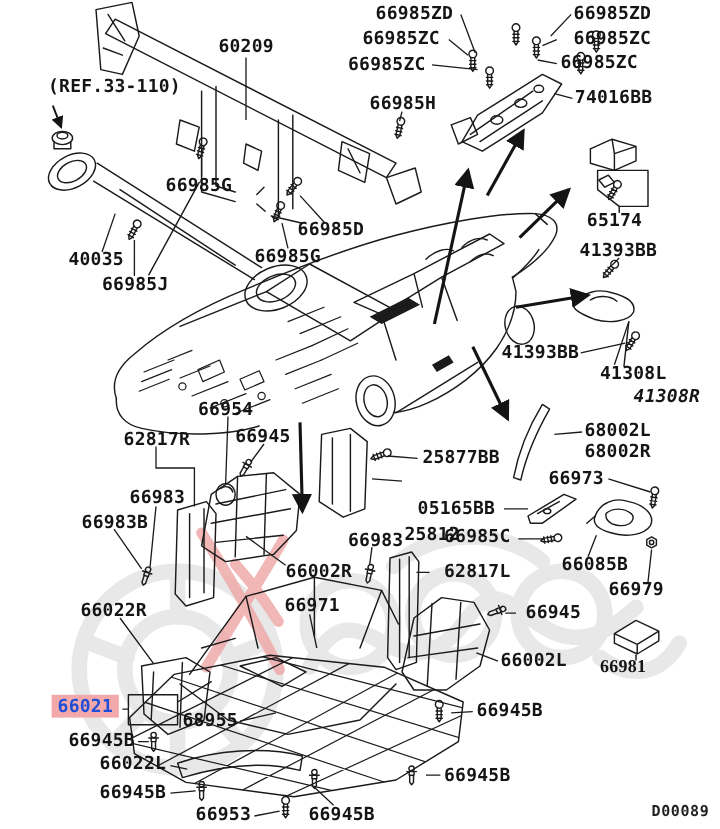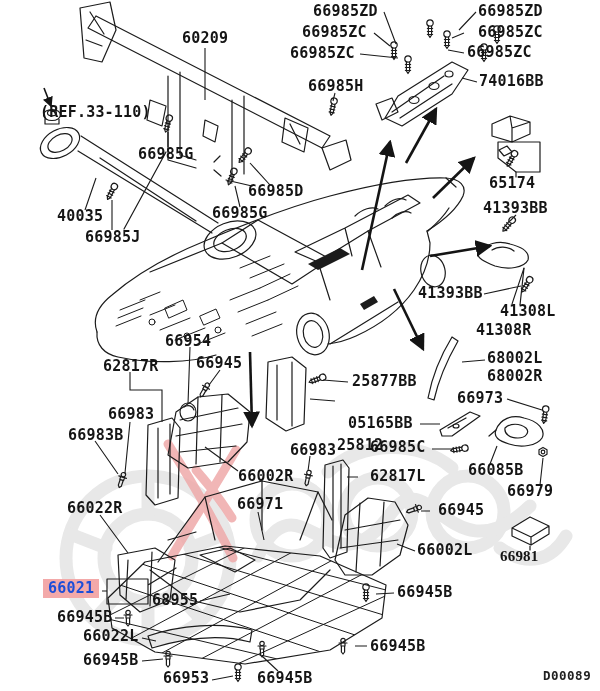--- a/index.html
+++ b/index.html
@@ -270,39 +270,39 @@
       M142,661 L163,659
       M212,680 L233,676
       M262,656 L278,671
       M355,646 L367,646
       M376,594 L394,593
     "></path>
   </svg>
 
   <div>
       <div class="part-label clickable" style="left: 182px; top: 33px;">60209</div>
-      <div class="part-label" style="left: 40px; top: 67px; margin-top: 40px;">(REF.33-110)</div>
+      <div class="part-label" style="left: 40px; top: 67px;">(REF.33-110)</div>
       <div class="part-label clickable" style="left: 313px; top: 6px;">66985ZD</div>
       <div class="part-label clickable" style="left: 302px; top: 27px;">66985ZC</div>
       <div class="part-label clickable" style="left: 290px; top: 48px;">66985ZC</div>
       <div class="part-label clickable" style="left: 478px; top: 6px;">66985ZD</div>
       <div class="part-label clickable" style="left: 478px; top: 27px;">66985ZC</div>
       <div class="part-label clickable" style="left: 467px; top: 47px;">66985ZC</div>
       <div class="part-label clickable" style="left: 308px; top: 81px;">66985H</div>
       <div class="part-label clickable" style="left: 479px; top: 76px;">74016BB</div>
       <div class="part-label clickable" style="left: 138px; top: 149px;">66985G</div>
       <div class="part-label clickable" style="left: 489px; top: 178px;">65174</div>
       <div class="part-label clickable" style="left: 483px; top: 203px;">41393BB</div>
       <div class="part-label clickable" style="left: 248px; top: 186px;">66985D</div>
       <div class="part-label clickable" style="left: 212px; top: 208px;">66985G</div>
       <div class="part-label clickable" style="left: 57px; top: 211px;">40035</div>
       <div class="part-label clickable" style="left: 85px; top: 232px;">66985J</div>
       <div class="part-label clickable" style="left: 418px; top: 288px;">41393BB</div>
       <div class="part-label clickable" style="left: 500px; top: 306px;">41308L</div>
-      <div class="part-label clickable" style="left: 476px; top: 325px;">41308R</div>
+      <div class="part-label clickable" style="left: 528px; top: 325px; font-style: italic;">41308R</div>
       <div class="part-label clickable" style="left: 487px; top: 353px;">68002L</div>
       <div class="part-label clickable" style="left: 487px; top: 371px;">68002R</div>
       <div class="part-label clickable" style="left: 165px; top: 336px;">66954</div>
       <div class="part-label clickable" style="left: 196px; top: 358px;">66945</div>
       <div class="part-label clickable" style="left: 103px; top: 361px;">62817R</div>
       <div class="part-label clickable" style="left: 352px; top: 376px; text-align: right;">25877BB</div>
       <div class="part-label clickable" style="left: 337px; top: 396px; margin-top: 44px;">25812</div>
       <div class="part-label clickable" style="left: 457px; top: 393px;">66973</div>
       <div class="part-label clickable" style="left: 348px; top: 418px;">05165BB</div>
       <div class="part-label clickable" style="left: 108px; top: 409px;">66983</div>

